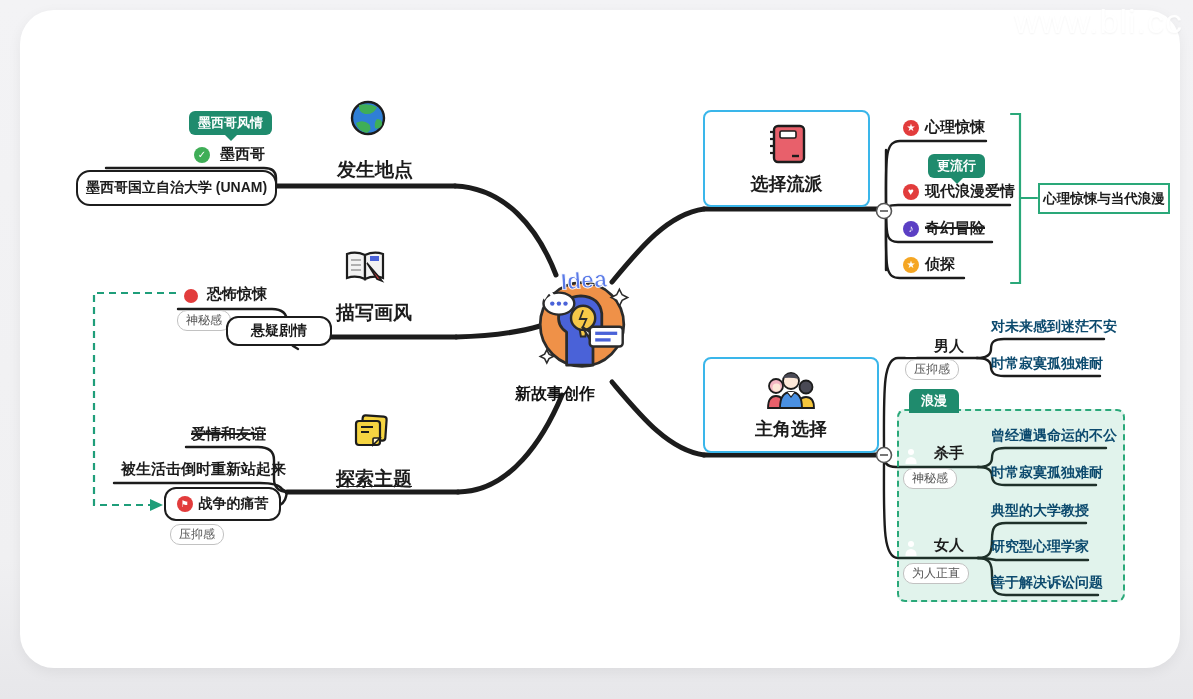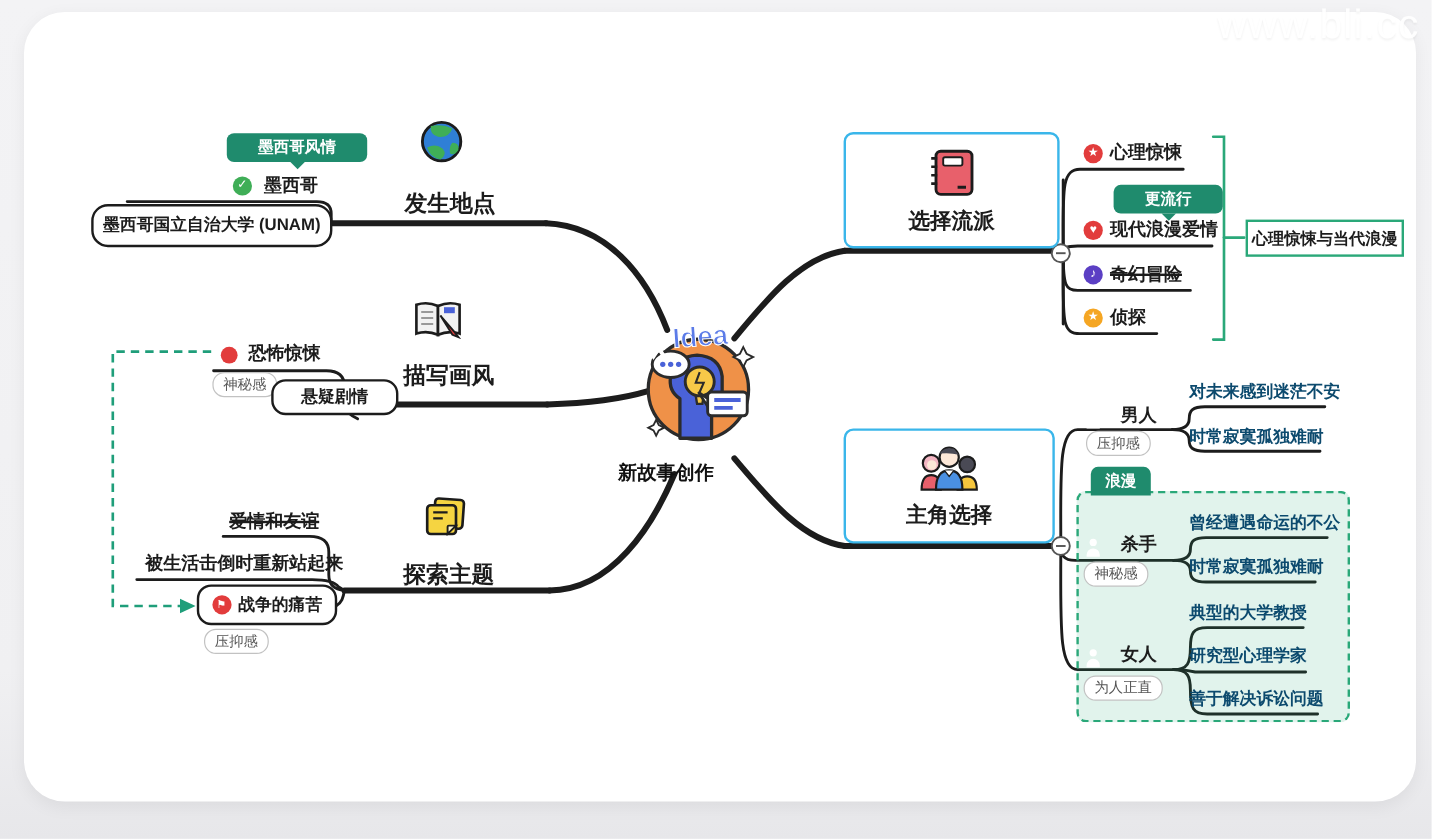--- a/index.html
+++ b/index.html
@@ -25,21 +25,21 @@
     display:flex; align-items:center; justify-content:center; font-size:14px; font-weight:600;
     color:#1c1c1c; white-space:nowrap; }
 
   .sel-box { border:2.5px solid #3ab6ea; border-radius:8px; background:#fff;
     display:flex; flex-direction:column; align-items:center; justify-content:flex-start; }
   .sel-box .branch-label { font-size:18px; }
 
   .tag-outline { border:1.5px solid #c2c2c2; border-radius:10px; background:#fff;
     color:#555; font-size:12px; padding:1px 8px; white-space:nowrap; }
   .tag-green { background:#1f8b6d; color:#fff; font-size:13px; font-weight:600;
-    border-radius:6px; padding:3px 26px; white-space:nowrap; }
+    border-radius:6px; padding:3px 9px; white-space:nowrap; }
   .callout::after { content:""; position:absolute; left:50%; bottom:-6px; transform:translateX(-50%);
     border:6px solid transparent; border-top-color:#1f8b6d; border-bottom:none; }
 
   .micon { width:16px; height:16px; border-radius:50%; color:#fff; font-size:10px; line-height:16px;
     display:inline-flex; align-items:center; justify-content:center; font-weight:700; }
   .micon.red { background:#e23c3c; } .micon.orange { background:#f5a623; }
   .micon.purple { background:#5b3fc4; } .micon.green { background:#3fae57; }
   .dot { width:14px; height:14px; border-radius:50%; background:#e23c3c; }
 
   .person-icon { position:relative; width:16px; height:16px; border-radius:50%; overflow:hidden; }
@@ -171,31 +171,31 @@
 <div class="abs box-node" style="left:194px;top:316px;width:106px;height:30px;border-radius:12px;margin-left:32px;">悬疑剧情</div>
 
 
 <svg class="abs" style="left:352px;top:412px;width:38px;height:38px;" viewBox="0 0 38 38">
   <rect x="10" y="4" width="24" height="24" rx="3" fill="#f5d441" stroke="#1c1c1c" stroke-width="2.2" transform="rotate(4 22 16)"></rect>
   <rect x="4" y="9" width="24" height="24" rx="3" fill="#f5d441" stroke="#1c1c1c" stroke-width="2.2"></rect>
   <path d="M28,26 L21,33 L21,27 Q21,26 22,26 Z" fill="#fff7d0" stroke="#1c1c1c" stroke-width="1.6"></path>
   <line x1="9" y1="15" x2="21" y2="15" stroke="#1c1c1c" stroke-width="2"></line>
   <line x1="9" y1="20" x2="17" y2="20" stroke="#1c1c1c" stroke-width="2"></line>
 </svg>
-<div class="abs branch-label" style="left:336px;top:466px;">探索主题</div>
+<div class="abs branch-label" style="left:336px;top:466px;text-decoration:underline;">探索主题</div>
 <div class="abs topic strike" style="left:191px;top:425px;">爱情和友谊</div>
 <div class="abs topic" style="left:121px;top:460px;">被生活击倒时重新站起来</div>
 <div class="abs box-node" style="left:164px;top:487px;width:117px;height:34px;border-radius:12px;gap:6px;">
   <span class="micon red" style="font-size:9px;">⚑</span>
   <span>战争的痛苦</span>
 </div>
 <div class="abs tag-outline" style="left:170px;top:524px;">压抑感</div>
 
 
-<div class="abs sel-box" style="left:703px;top:110px;width:180px;height:97px;">
+<div class="abs sel-box" style="left:703px;top:110px;width:167px;height:97px;">
   <svg style="width:42px;height:44px;margin-top:10px;" viewBox="0 0 42 44">
     <rect x="8" y="4" width="30" height="36" rx="4" fill="#e8606b" stroke="#1c1c1c" stroke-width="2.4"></rect>
     <rect x="14" y="9" width="16" height="7" rx="1.5" fill="#fff" stroke="#1c1c1c" stroke-width="1.6"></rect>
     <line x1="26" y1="34" x2="33" y2="34" stroke="#1c1c1c" stroke-width="2.4"></line>
     <line x1="4" y1="10" x2="9" y2="10" stroke="#1c1c1c" stroke-width="2.2"></line>
     <line x1="4" y1="17" x2="9" y2="17" stroke="#1c1c1c" stroke-width="2.2"></line>
     <line x1="4" y1="24" x2="9" y2="24" stroke="#1c1c1c" stroke-width="2.2"></line>
     <line x1="4" y1="31" x2="9" y2="31" stroke="#1c1c1c" stroke-width="2.2"></line>
   </svg>
   <div class="branch-label" style="margin-top:6px;">选择流派</div>

